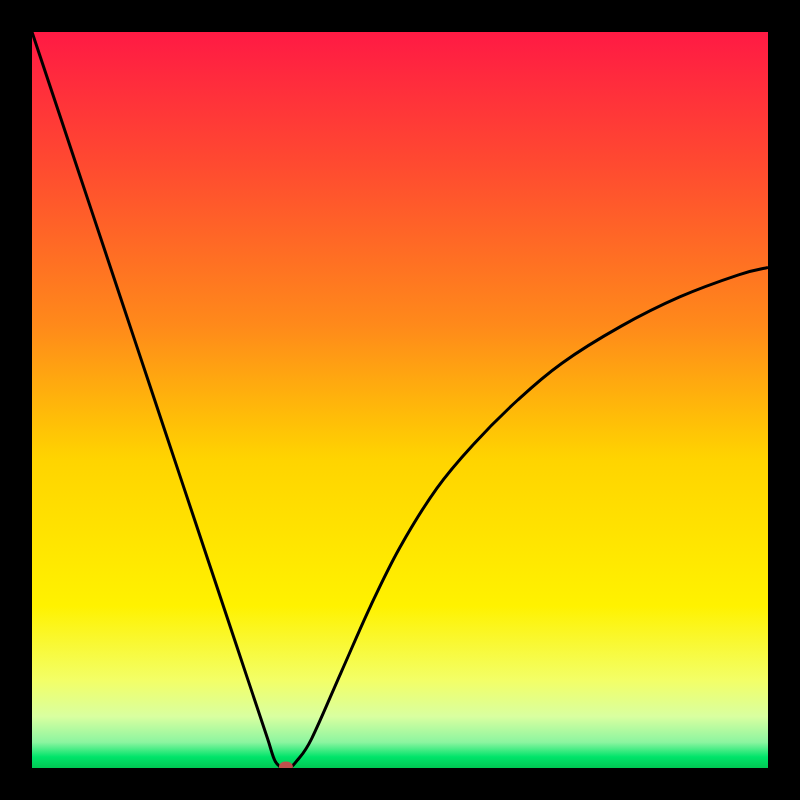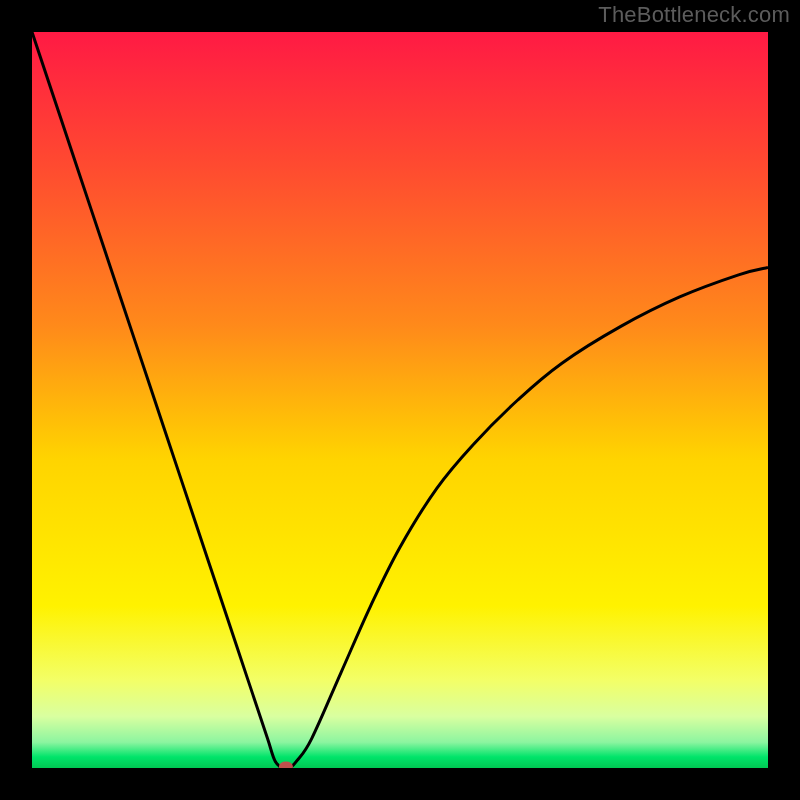--- a/index.html
+++ b/index.html
@@ -39,21 +39,20 @@
   .plot svg {
     display: block;
     width: 100%;
     height: 100%;
   }
 </style>
 </head>
 <body>
 
 <div class="frame">
-  <div class="watermark">TheBottleneck.com</div>
 
   <div class="plot">
     <svg viewBox="0 0 736 736" preserveAspectRatio="none">
       <defs>
         <linearGradient id="bg-grad" x1="0" y1="0" x2="0" y2="1">
         <stop offset="0%" stop-color="#ff1a44"></stop>
             <stop offset="18%" stop-color="#ff4a30"></stop>
             <stop offset="40%" stop-color="#ff8a1a"></stop>
             <stop offset="57.99999999999999%" stop-color="#ffd400"></stop>
             <stop offset="78%" stop-color="#fff200"></stop>

